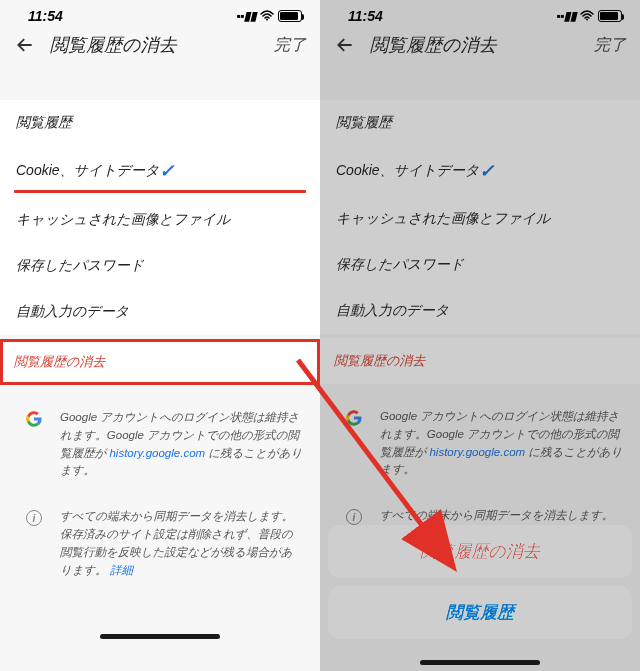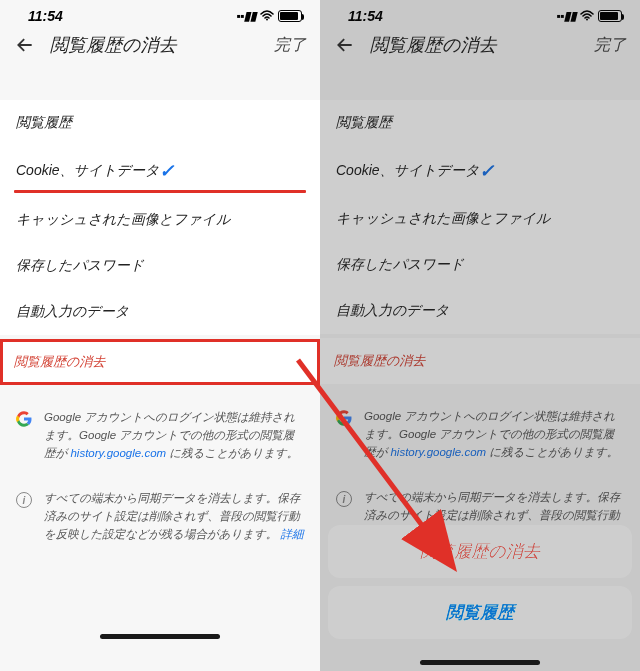--- a/index.html
+++ b/index.html
@@ -35,21 +35,21 @@
   
   .red-underline { height: 3px; margin: -6px 14px 4px 14px; background: #e03028; border-radius: 1px; }
 
   
   .clear-row { margin-top: 2px; padding: 14px 14px; font-size: 13px; color: #d23f31; background:#fff; position: relative; }
   .clear-row.outlined { outline: 3px solid #e03028; outline-offset: -3px; }
 
   .spacer2 { height: 10px; background:#f7f7f7; }
 
   
-  .info { display:flex; padding: 14px 16px 14px 14px; gap: 10px; background:#f7f7f7; font-size: 11.5px; color:#555; line-height: 1.55; }
+  .info { display:flex; padding: 14px 16px 14px 24px; gap: 16px; background:#f7f7f7; font-size: 11.5px; color:#555; line-height: 1.55; }
   .info .icon-slot { width: 20px; min-width:20px; display:flex; justify-content:center; padding-top:2px; }
   .g-logo { width:16px; height:16px; }
   .info-icon-circle { width:16px; height:16px; border-radius:50%; border:1.5px solid #888; display:flex; align-items:center; justify-content:center; font-size:10px; color:#888; font-weight:600; }
   .info a, .link { color:#1a73e8; text-decoration:none; }
 
   
   .home-indicator { position:absolute; left:50%; transform:translateX(-50%); bottom:6px; width:120px; height:5px; background:#000; border-radius:3px; opacity:0.9; }
   .phone.left .home-indicator { bottom: 32px; }
 
   

